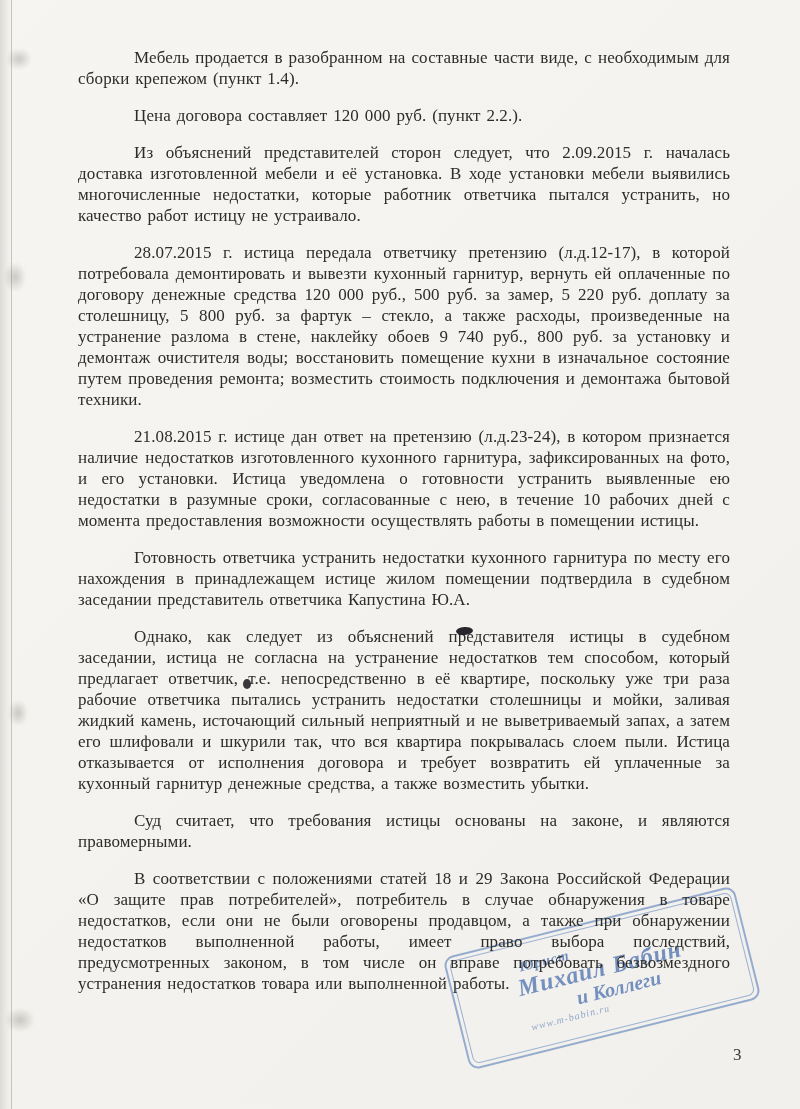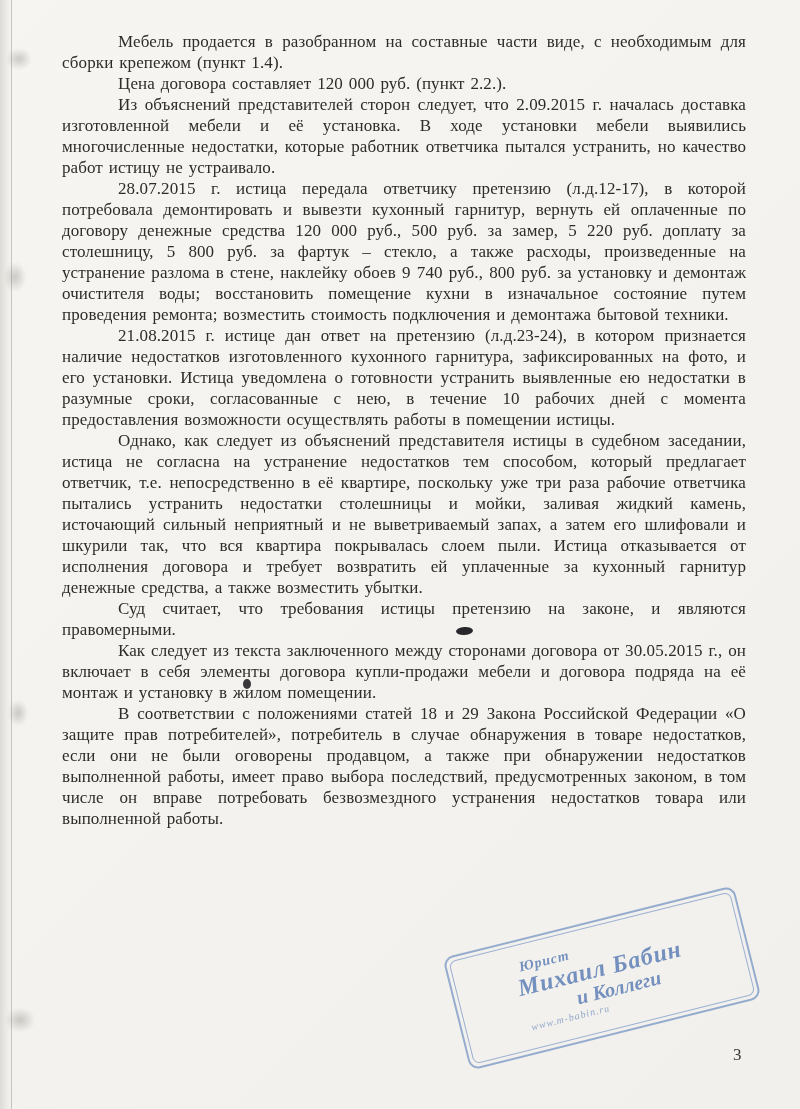--- a/index.html
+++ b/index.html
@@ -33,21 +33,21 @@
   
   .text-block {
     position:absolute; left:62px; top:31px; width:684px;
     color:#2e2c29;
     font-size:17px; line-height:21px;
     text-align:justify;
     letter-spacing:0.1px;
     word-spacing:1.5px;
     z-index:3;
   }
-  .text-block p { margin:0; text-indent:56px; }
+  .text-block p { margin:16px; text-indent:56px; }
 
   
   .ink-smudge {
     position:absolute; background:#17161a; border-radius:50%; z-index:4;
   }
   .smudge-1 { left:456px; top:627px; width:17px; height:8px; transform:rotate(-4deg); opacity:.92; }
   .smudge-2 { left:243px; top:679px; width:8px; height:10px; opacity:.85; }
 
   .page-number {
     position:absolute; left:733px; top:1045px;
@@ -99,23 +99,23 @@
       <div class="stamp-site">www.m-babin.ru</div>
     </div>
   </div>
 
   <div class="text-block" id="paragraphs">
       <p>Мебель продается в разобранном на составные части виде, с необходимым для сборки крепежом (пункт 1.4).</p>
       <p>Цена договора составляет 120 000 руб. (пункт 2.2.).</p>
       <p>Из объяснений представителей сторон следует, что 2.09.2015 г. началась доставка изготовленной мебели и её установка.  В ходе установки мебели выявились многочисленные недостатки, которые  работник ответчика пытался устранить, но качество работ истицу не устраивало.</p>
       <p>28.07.2015 г. истица передала ответчику претензию (л.д.12-17), в которой потребовала демонтировать и вывезти кухонный гарнитур, вернуть ей оплаченные по договору денежные средства 120 000 руб., 500 руб. за замер, 5 220 руб. доплату за столешницу, 5 800 руб. за фартук – стекло, а также расходы, произведенные на устранение разлома в стене, наклейку обоев 9 740 руб., 800 руб. за установку и демонтаж очистителя воды; восстановить помещение кухни в изначальное состояние путем проведения ремонта; возместить стоимость подключения и демонтажа бытовой техники.</p>
       <p>21.08.2015 г. истице дан ответ на претензию (л.д.23-24), в котором признается наличие недостатков изготовленного кухонного гарнитура, зафиксированных на фото,  и его установки. Истица уведомлена о готовности устранить выявленные ею недостатки в разумные сроки, согласованные с нею, в течение 10 рабочих дней с момента предоставления возможности осуществлять работы в помещении истицы.</p>
+      <p>Готовность ответчика устранить недостатки кухонного гарнитура по месту его нахождения  в принадлежащем истице  жилом помещении подтвердила в судебном заседании представитель ответчика Капустина Ю.А.</p>
       <p>Однако, как следует из объяснений представителя истицы в судебном заседании, истица не согласна на устранение недостатков тем способом, который предлагает ответчик, т.е. непосредственно в её квартире, поскольку уже три раза рабочие ответчика пытались устранить недостатки столешницы и мойки, заливая жидкий камень, источающий сильный неприятный и не выветриваемый запах, а затем его шлифовали и шкурили так, что вся квартира покрывалась слоем пыли. Истица отказывается от исполнения договора и требует возвратить ей уплаченные за кухонный гарнитур денежные средства, а также возместить убытки.</p>
-      <p>Суд считает, что требования истицы претензию на законе, и являются правомерными.</p>
-      <p>Как следует из текста заключенного между сторонами  договора от 30.05.2015 г.,  он включает в себя элементы  договора купли-продажи мебели и договора подряда на её  монтаж и установку в жилом помещении.</p>
+      <p>Суд считает, что требования истицы основаны на законе, и являются правомерными.</p>
       <p>В соответствии с положениями статей 18 и 29 Закона Российской Федерации «О защите прав потребителей», потребитель в случае обнаружения в товаре недостатков, если они не были оговорены продавцом, а также при обнаружении недостатков выполненной работы, имеет право выбора последствий, предусмотренных законом, в том числе он вправе потребовать безвозмездного устранения недостатков товара или выполненной работы.</p>
     </div>
 
   <div class="ink-smudge smudge-1"></div>
   <div class="ink-smudge smudge-2"></div>
 
   <div class="page-number">3</div>
 
 </div>
 

